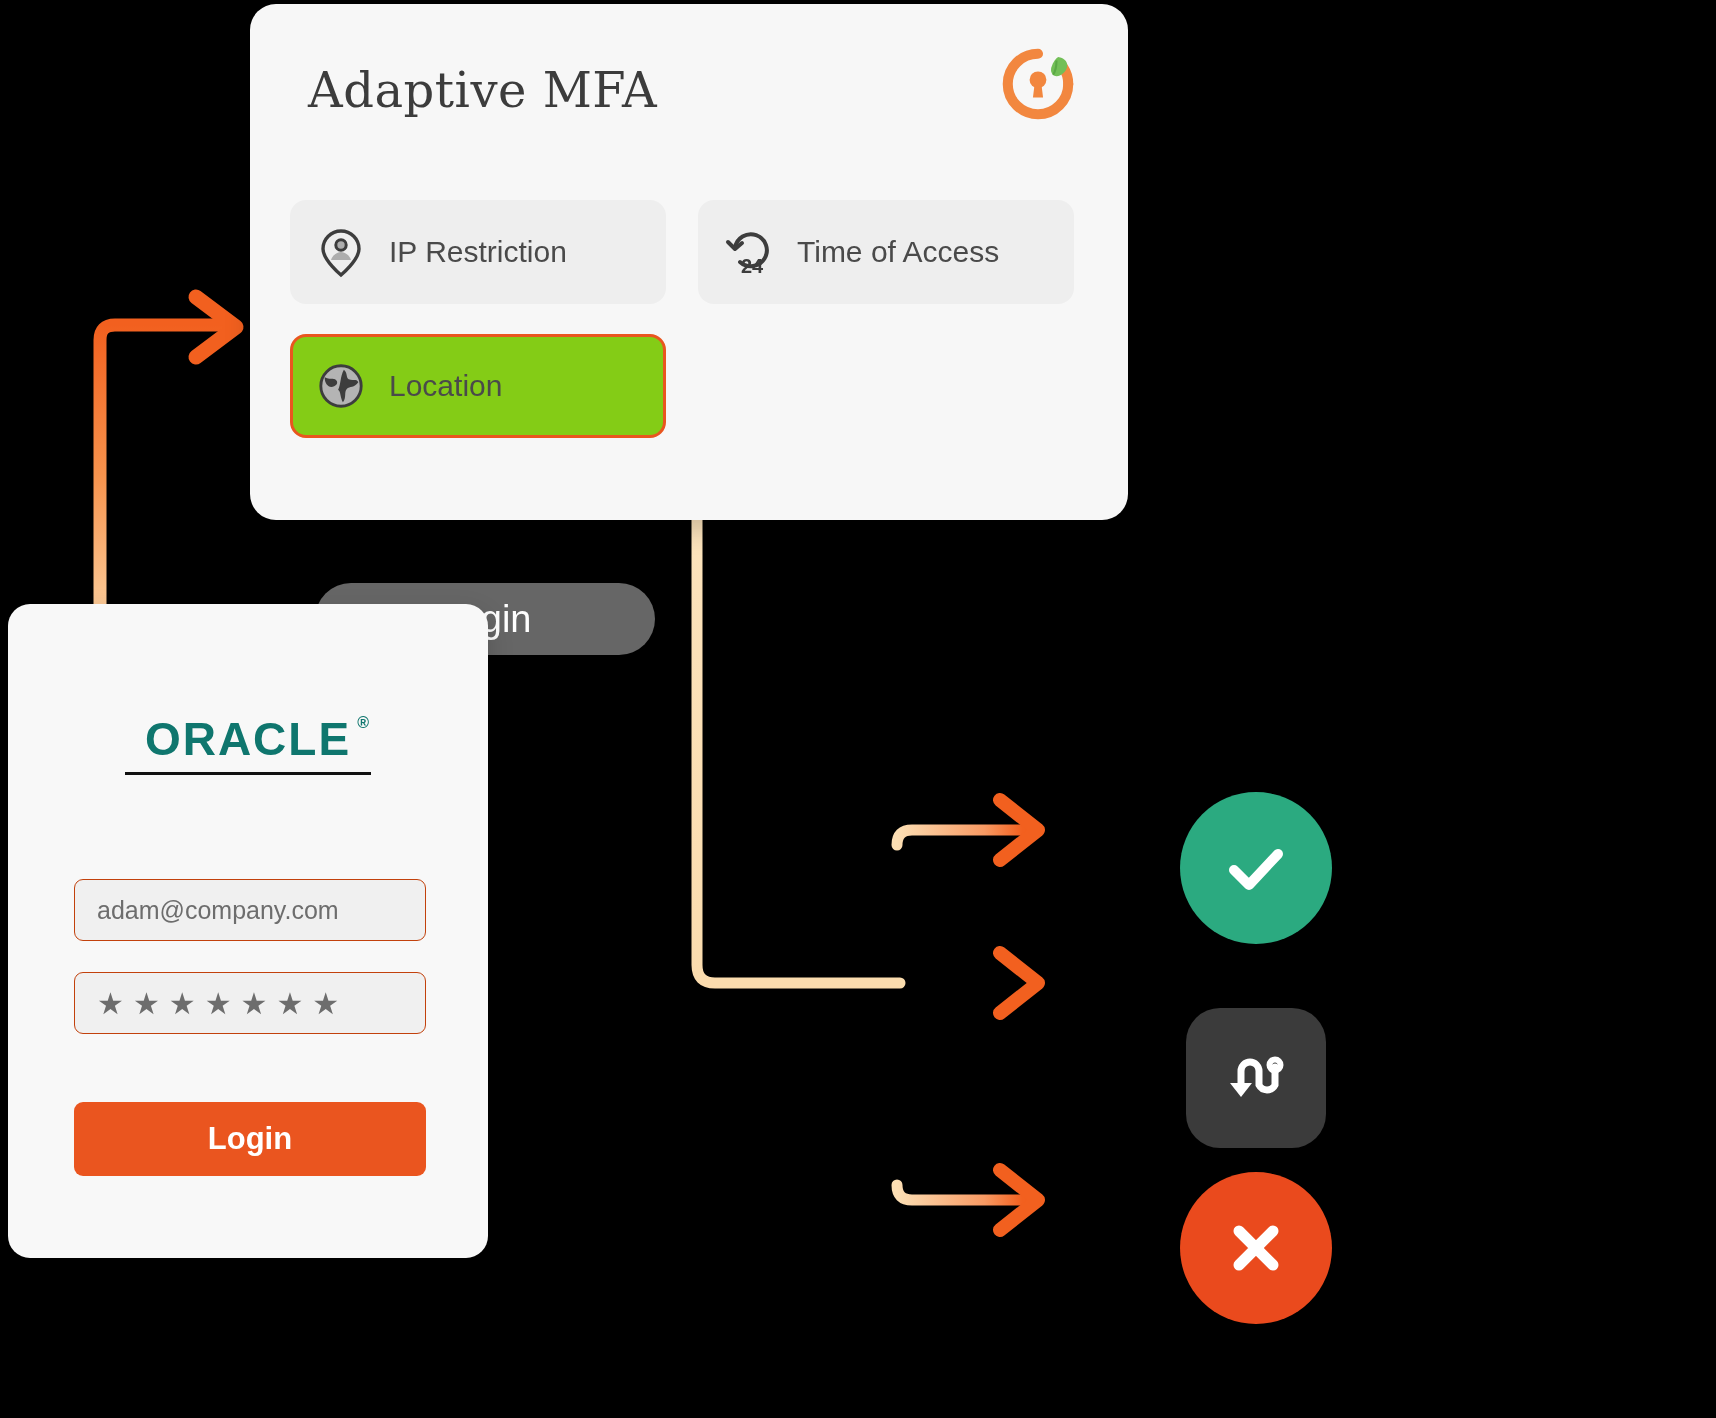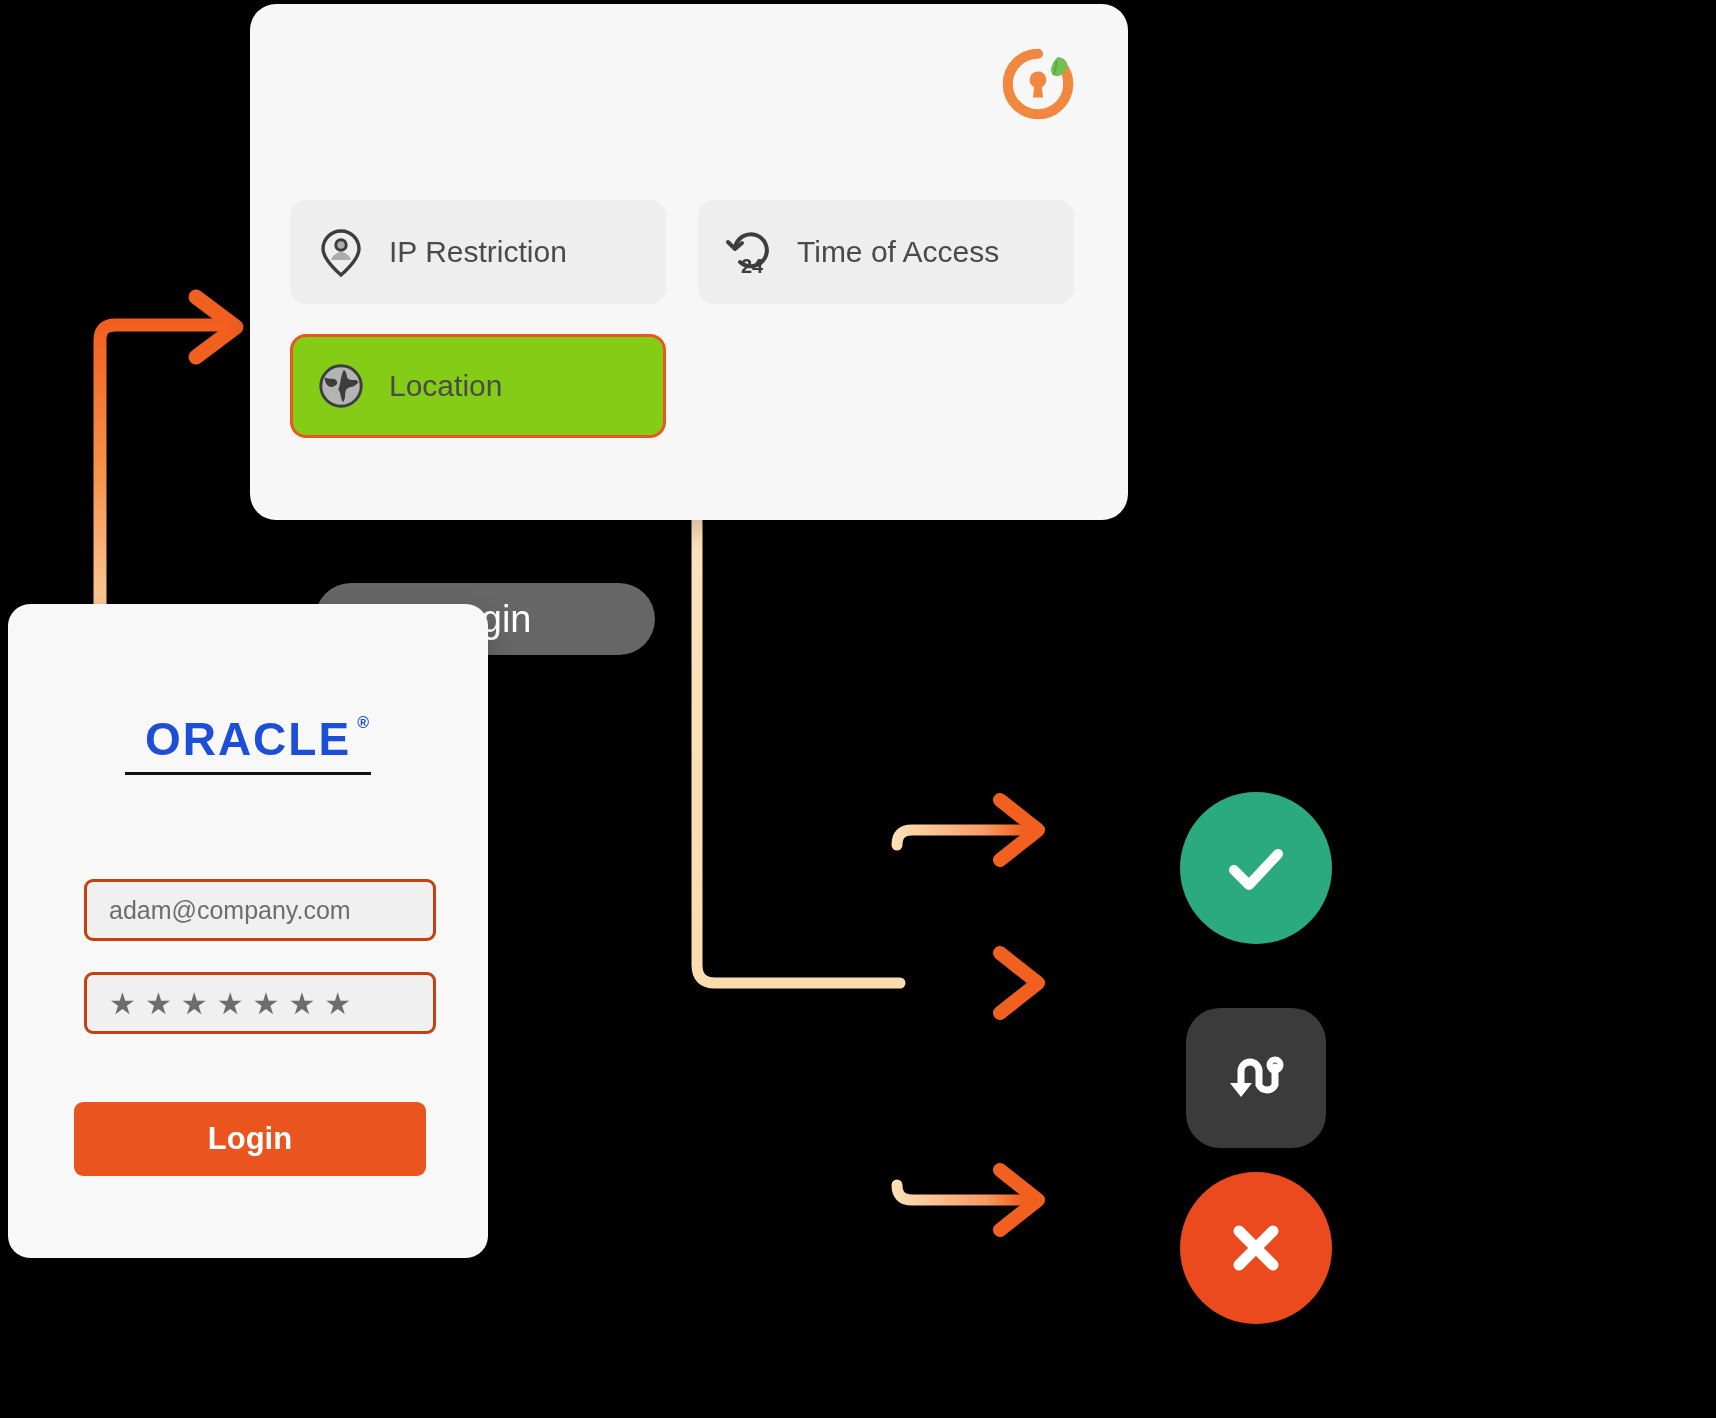--- a/index.html
+++ b/index.html
@@ -29,28 +29,28 @@
   .login-pill{position:absolute;left:315px;top:583px;width:340px;height:72px;
               background:#666666;border-radius:36px;display:flex;align-items:center;
               justify-content:center;color:#fff;font-size:38px;
               box-shadow:0 8px 22px rgba(0,0,0,.45);}
 
   
   .ebs-card{position:absolute;left:8px;top:604px;width:480px;height:654px;
             background:#f8f8f8;border-radius:22px;
             box-shadow:0 10px 26px rgba(0,0,0,.18);}
   .oracle-logo{position:absolute;left:0;right:0;top:108px;text-align:center;}
-  .oracle-word{font-size:46px;font-weight:700;color:#1d4ed8;letter-spacing:2px;
+  .oracle-word{font-size:46px;font-weight:700;color:#0f766e;letter-spacing:2px;
                font-family:"Liberation Sans",sans-serif;display:inline-block;position:relative;}
   .oracle-word sup{font-size:16px;position:absolute;top:2px;right:-20px;}
   .oracle-rule{width:246px;height:3px;background:#111;margin:6px auto 8px;}
   .ebs-word{font-size:27px;font-weight:700;color:#111;letter-spacing:.5px;}
 
-  .field{position:absolute;left:76px;width:352px;height:62px;background:#f0f0f0;
-         border:3px solid #c2410c;border-radius:9px;box-sizing:border-box;
+  .field{position:absolute;left:66px;width:352px;height:62px;background:#f0f0f0;
+         border:1px solid #c2410c;border-radius:9px;box-sizing:border-box;
          display:flex;align-items:center;padding:0 22px;color:#6d6d6d;font-size:25px;}
   .field.email{top:275px;}
   .field.pass{top:368px;letter-spacing:9px;color:#6d6d6d;font-size:30px;}
   .login-btn{position:absolute;left:66px;top:498px;width:352px;height:74px;
              background:#ea551f;border:none;border-radius:9px;color:#fff;
              font-size:31px;font-weight:700;cursor:pointer;
              font-family:"Liberation Sans",sans-serif;}
 
   
   .outcome{position:absolute;width:152px;height:152px;border-radius:50%;
@@ -98,20 +98,21 @@
     <path d="M1000 800 L1038 830 L1000 860" fill="none" stroke="#f2601f" stroke-width="14" stroke-linecap="round" stroke-linejoin="round"></path>
 
     <path d="M897 983 L1022 983" fill="none" stroke="url(#gradBranch)" stroke-width="11" stroke-linecap="round"></path>
     <path d="M1000 953 L1038 983 L1000 1013" fill="none" stroke="#f2601f" stroke-width="14" stroke-linecap="round" stroke-linejoin="round"></path>
 
     <path d="M897 1185 Q897 1200 912 1200 L1022 1200" fill="none" stroke="url(#gradBranch)" stroke-width="11" stroke-linecap="round"></path>
     <path d="M1000 1170 L1038 1200 L1000 1230" fill="none" stroke="#f2601f" stroke-width="14" stroke-linecap="round" stroke-linejoin="round"></path>
   </svg>
 
   <div class="mfa-card">
+    <div class="mfa-title">Adaptive MFA</div>
 
     <svg class="brand-logo" viewBox="0 0 100 100">
       <path d="M50 14 a36 36 0 1 0 36 36" fill="none" stroke="#f2873f" stroke-width="12" stroke-linecap="round"></path>
       <path d="M86 50 a36 36 0 0 0 -6 -20" fill="none" stroke="#f2873f" stroke-width="12" stroke-linecap="round"></path>
       <circle cx="50" cy="45" r="10" fill="#f2873f"></circle>
       <path d="M46 50 L44 66 L56 66 L54 50 Z" fill="#f2873f"></path>
       <path d="M74 18 C88 20 88 34 76 40 C68 43 64 36 66 30 C68 24 71 20 74 18 Z" fill="#72bf57"></path>
       <path d="M72 22 C72 30 70 36 68 39" fill="none" stroke="#5aa845" stroke-width="2.5"></path>
     </svg>
 

